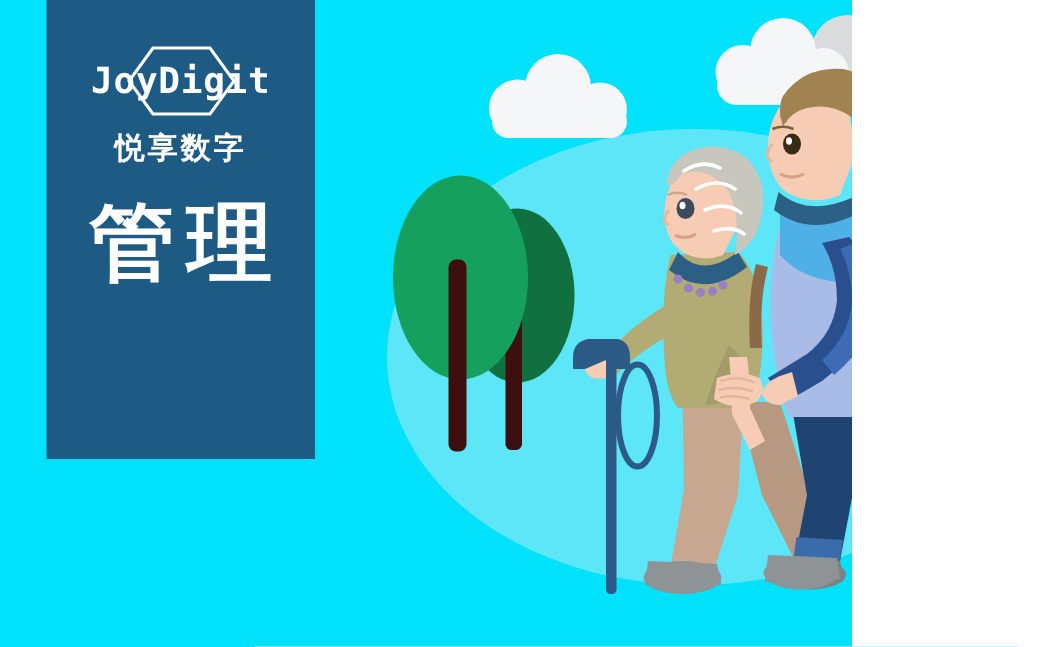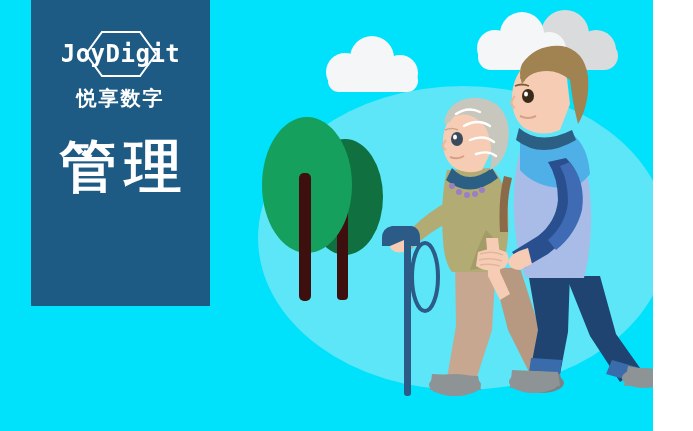--- a/index.html
+++ b/index.html
@@ -2,21 +2,21 @@
 <html><head>
 <meta charset="utf-8">
 <style>
   html, body {
     margin: 0;
     padding: 0;
     background: #ffffff;
   }
   #poster {
     position: relative;
-    width: 653px;
+    width: 568px;
     height: 431px;
     overflow: hidden;
     background: #737373;
     font-family: "Liberation Sans", sans-serif;
   }
   .layer { position: absolute; top: 0; left: 0; width: 693px; height: 431px; }
 
   
   #title-panel {
     position: absolute;
@@ -77,21 +77,21 @@
     text-indent: 8px;
     font-family: "DejaVu Sans", sans-serif;
   }
   #headline .line2 {
     color: #ffffff;
     font-size: 57px;
     font-weight: bold;
     letter-spacing: 8px;
     line-height: 66px;
     text-indent: 8px;
-    font-family: Liberation Serif, serif;
+    font-family: Liberation Mono, monospace;
   }
 </style>
 </head>
 <body>
 
 <div id="poster">
 
   <svg class="layer" viewBox="0 0 693 431" width="693" height="431" xmlns="http://www.w3.org/2000/svg">
 
     <rect x="0" y="0" width="693" height="431" fill="#00e1fb"></rect>

